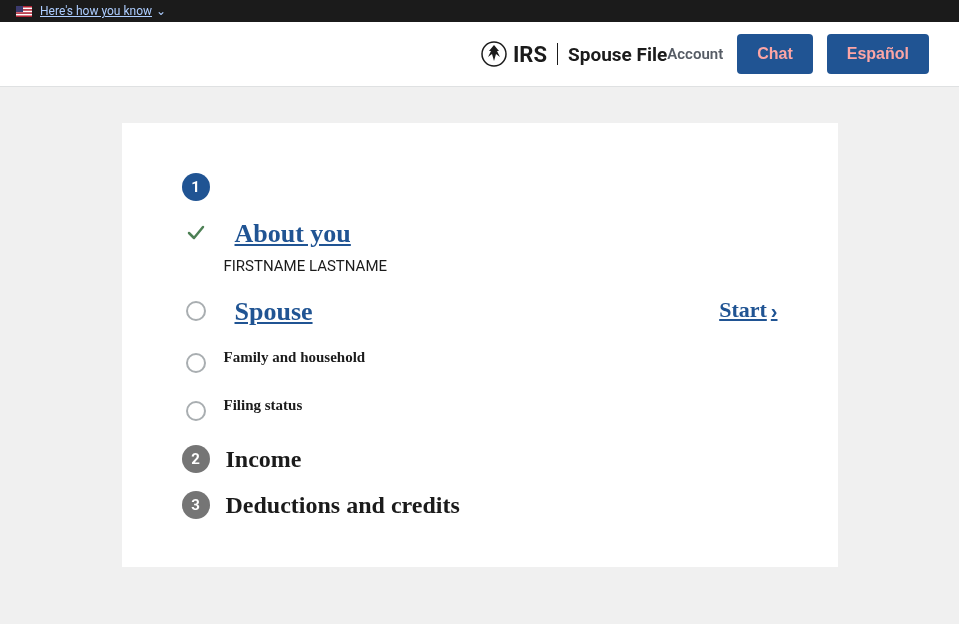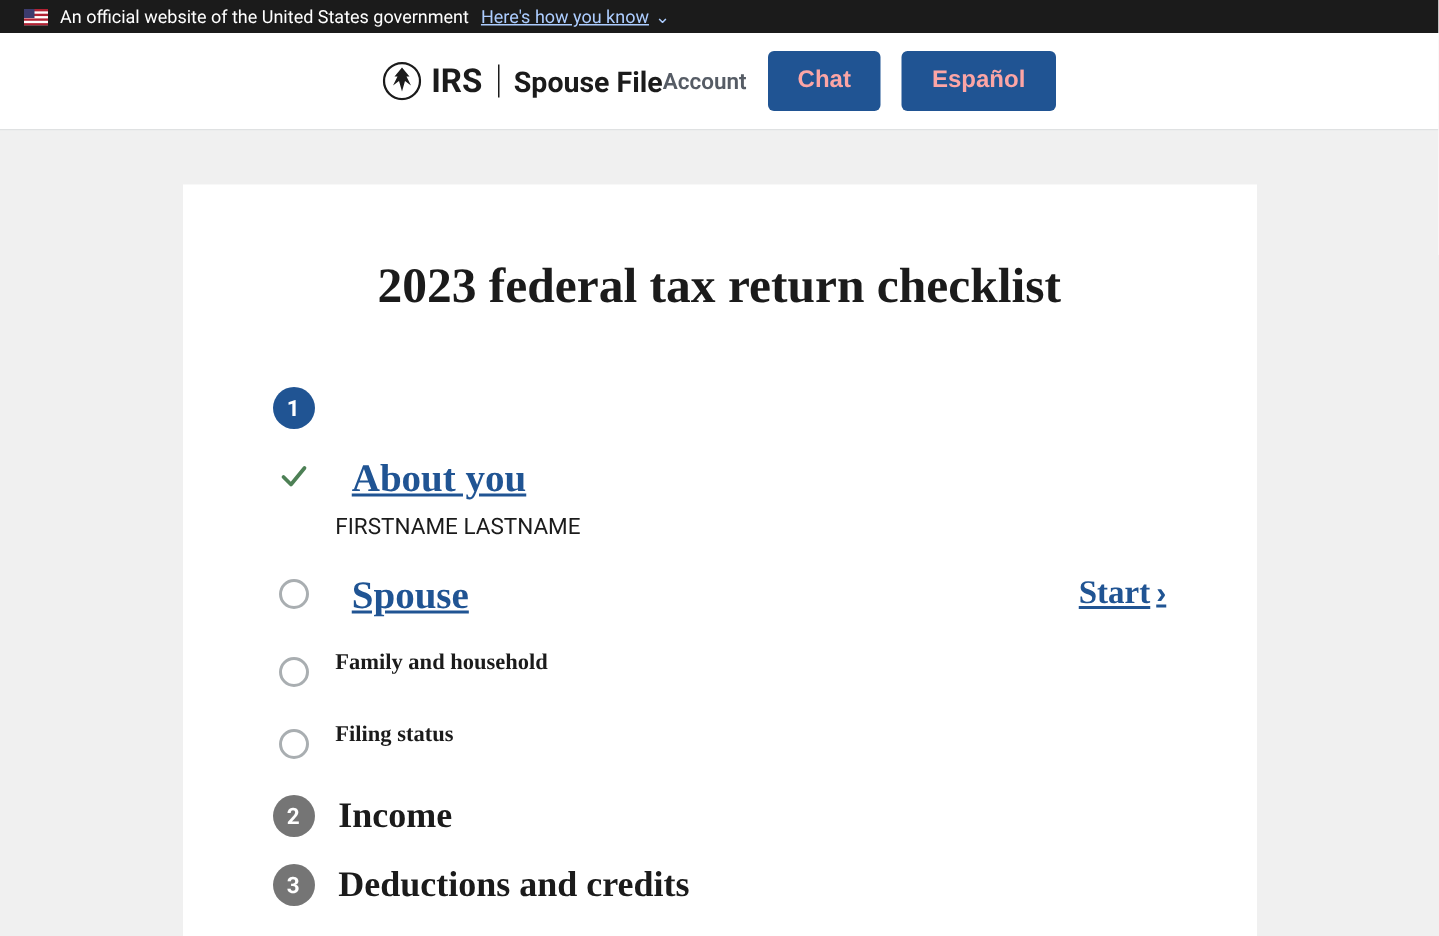--- a/index.html
+++ b/index.html
@@ -3,21 +3,21 @@
   <meta charset="utf-8">
   <style>
     * { margin: 0; padding: 0; box-sizing: border-box; }
     body { font-family: -apple-system, BlinkMacSystemFont, "Segoe UI", Roboto, Helvetica, Arial, sans-serif; background: #f0f0f0; width: 959px; }
     
     .gov-banner { background: #1b1b1b; color: #fff; padding: 4px 16px; display: flex; align-items: center; gap: 8px; font-size: 12px; }
     .flag-icon { width: 16px; height: 11px; display: inline-block; }
     .gov-banner-link { color: #adcdff; text-decoration: underline; cursor: pointer; }
     .chevron-down { display: inline-block; margin-left: 4px; color: #adcdff; }
     
-    .header { background: #fff; border-bottom: 1px solid #dfe1e2; padding: 12px 30px; display: flex; align-items: center; justify-content: center; }
+    .header { background: #fff; border-bottom: 1px solid #dfe1e2; padding: 12px 30px; display: flex; align-items: center; justify-content: flex-end; }
     .logo-group { display: flex; align-items: center; gap: 10px; }
     .irs-logo { display: flex; align-items: center; gap: 6px; font-weight: 700; font-size: 22px; color: #1b1b1b; }
     .divider { width: 1px; height: 22px; background: #1b1b1b; }
     .product-name { font-weight: 700; font-size: 19px; color: #1b1b1b; }
     .header-right { display: flex; align-items: center; gap: 14px; }
     .account-link { color: #565c65; font-weight: 600; font-size: 15px; text-decoration: none; cursor: pointer; }
     .btn { background: #205493; color: #fca5a5; border: none; padding: 11px 20px; font-size: 16px; font-weight: 600; border-radius: 4px; cursor: pointer; }
     
     .main { padding: 36px 0; display: flex; justify-content: center; }
     .card { background: #fff; width: 716px; padding: 50px 60px 30px; }
@@ -47,21 +47,20 @@
   <span class="flag-icon">
     <svg width="16" height="11" viewBox="0 0 16 11">
         <rect width="16" height="11" fill="#fff"></rect>
         <rect width="16" height="1.57" y="0" fill="#b22234"></rect>
         <rect width="16" height="1.57" y="3.14" fill="#b22234"></rect>
         <rect width="16" height="1.57" y="6.28" fill="#b22234"></rect>
         <rect width="16" height="1.57" y="9.43" fill="#b22234"></rect>
         <rect width="7" height="6" fill="#3c3b6e"></rect>
       </svg>
   </span>
-  <span>An official website of the United States government</span>
   <span class="gov-banner-link">
     <span>Here's how you know</span><span class="chevron-down">⌄</span>
   </span>
 </div>
 
 <div class="header">
   <div class="logo-group">
     <div class="irs-logo">
       <svg width="26" height="26" viewBox="0 0 26 26">
           <circle cx="13" cy="13" r="12" fill="none" stroke="#1b1b1b" stroke-width="1.5"></circle>
@@ -74,21 +73,20 @@
   </div>
   <div class="header-right">
     <a class="account-link">Account</a>
     <button class="btn">Chat</button>
     <button class="btn">Español</button>
   </div>
 </div>
 
 <div class="main">
   <div class="card">
-    <h1 class="page-title">2023 federal tax return checklist</h1>
 
     <div class="section">
       <div class="step-circle step-active">1</div>
     </div>
 
     <div class="item-row">
       <div class="item-status">
         <svg width="20" height="20" viewBox="0 0 20 20">
             <path d="M3 10 L8 15 L17 4" stroke="#4d8055" stroke-width="2.5" fill="none" stroke-linecap="round" stroke-linejoin="round"></path>
           </svg>

